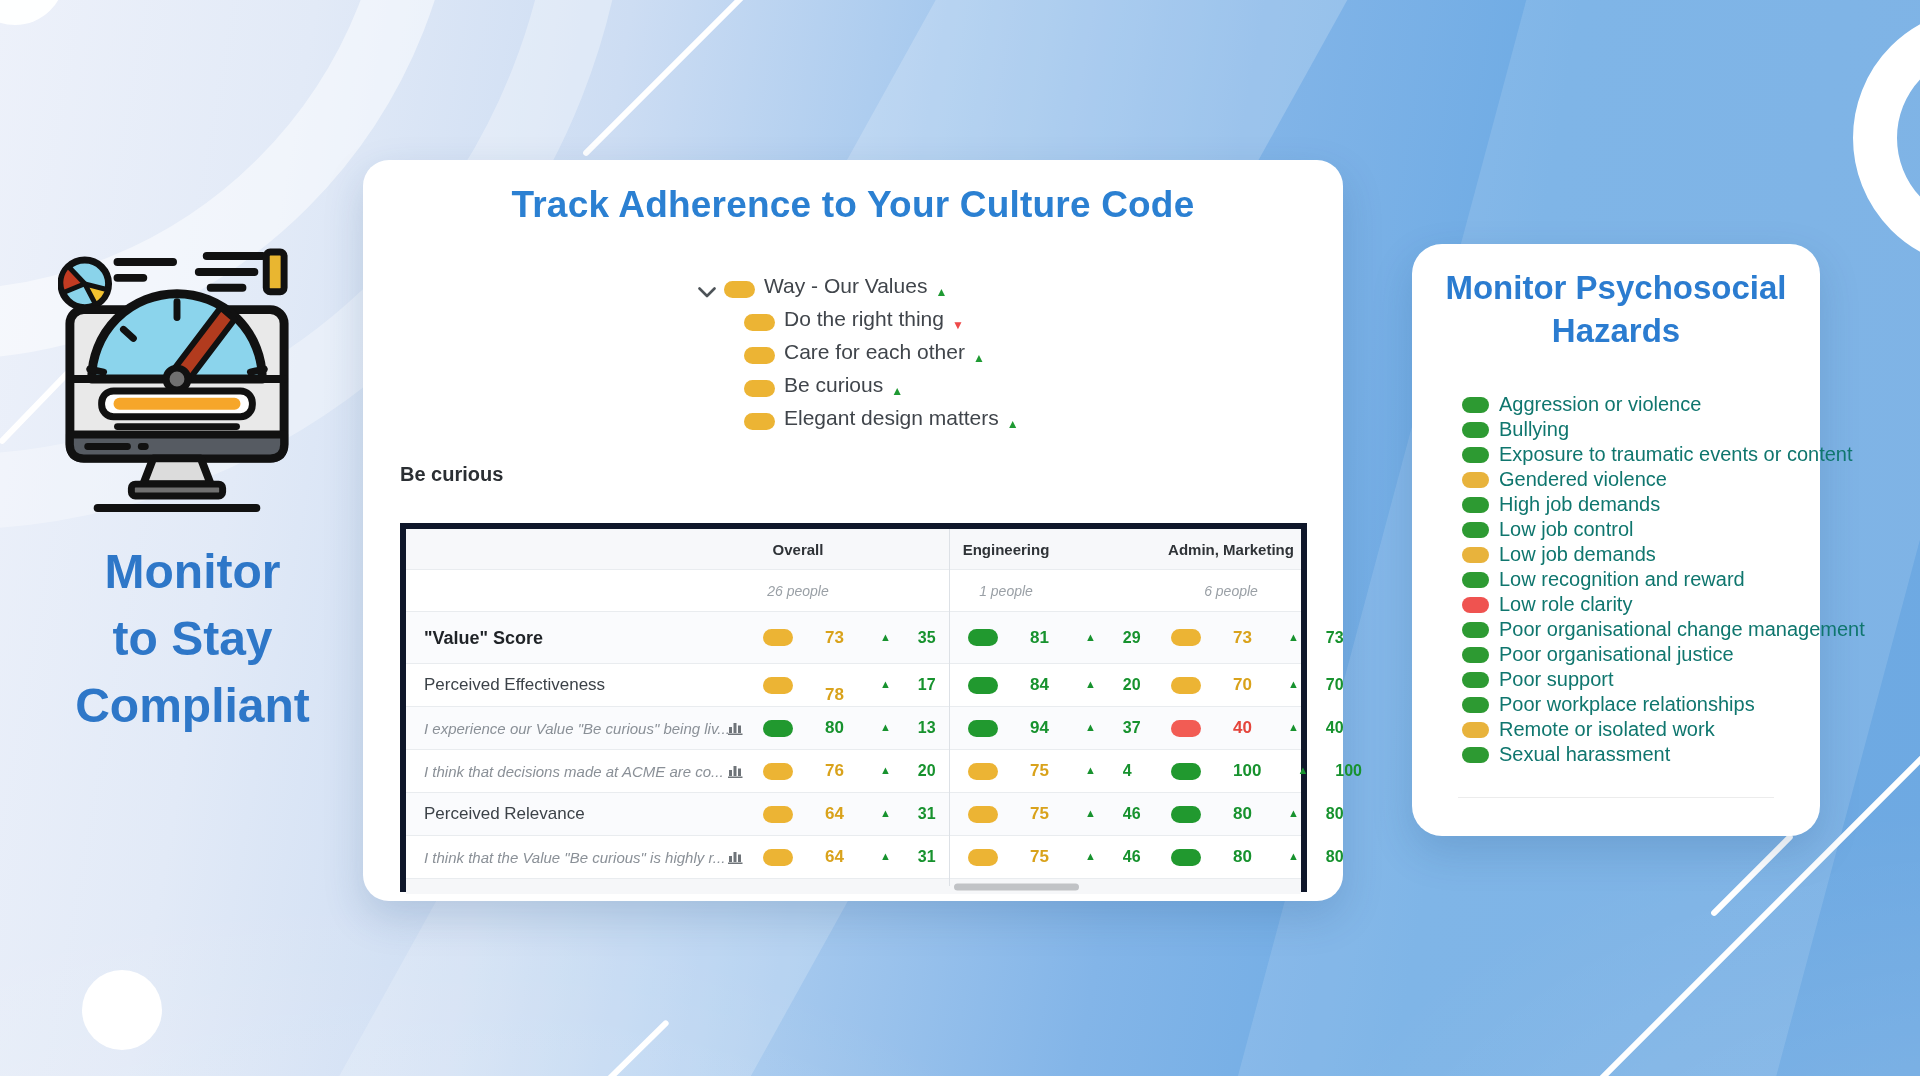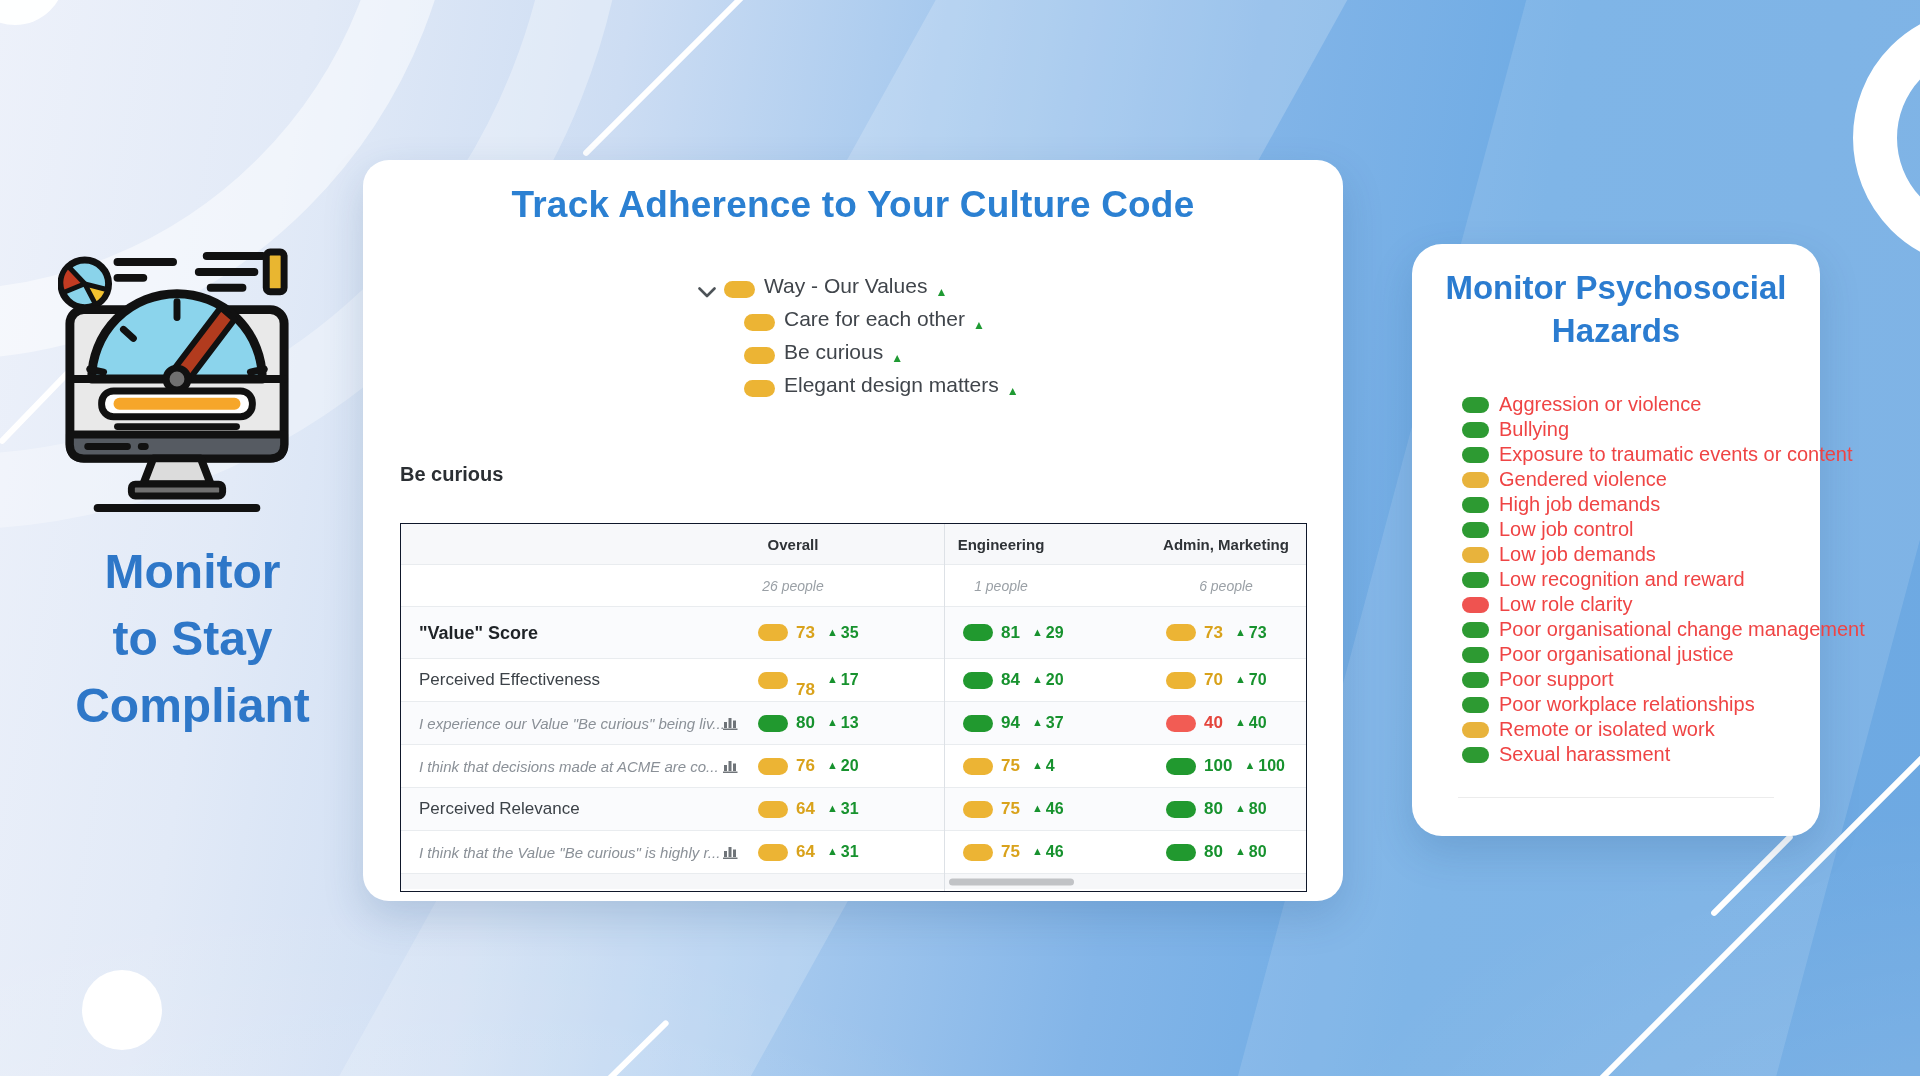--- a/index.html
+++ b/index.html
@@ -34,51 +34,51 @@
   .main-title{position:absolute;top:24px;left:0;width:100%;text-align:center;font-size:37px;font-weight:700;color:#2b80d2;letter-spacing:.2px;}
   .tree{position:absolute;left:335px;top:105px;}
   .trow{display:flex;align-items:flex-end;height:33px;}
   .trow.child{margin-left:46px;}
   .chev{width:18px;height:11px;margin-right:8px;flex:0 0 auto;}
   .tpill{width:31px;height:17px;border-radius:9px;margin-right:9px;flex:0 0 auto;}
   .tlabel{font-size:21px;color:#40454b;white-space:nowrap;}
   .tarrow{margin-left:8px;font-size:12px;line-height:1;}
   .sec-head{position:absolute;left:37px;top:303px;font-size:20px;font-weight:700;color:#2b2f33;}
   
-  .tbl{position:absolute;left:37px;top:363px;width:907px;height:369px;border:1px solid #0f172a;box-sizing:border-box;background:#fff;}
+  .tbl{position:absolute;left:37px;top:363px;width:907px;height:369px;border:6px solid #0f172a;box-sizing:border-box;background:#fff;}
   .vdiv{position:absolute;left:543px;top:0;bottom:0;width:1px;background:#dde1e6;}
   .tr{position:relative;box-sizing:border-box;border-top:1px solid #e9ecef;}
   .tr:first-child{border-top:none;}
   .tr-head{height:40px;background:#f7f8fa;}
   .tr-people{height:42px;}
   .tr-data{height:43px;}
   .tr-data.tall{height:52px;}
   .tr-data.odd{background:#fafbfd;}
   .tr-foot{height:16px;background:#f6f7f9;}
   .hcell,.pcell{position:absolute;top:50%;transform:translateY(-50%);text-align:center;}
   .hcell{font-size:15px;font-weight:700;color:#2f3337;}
   .pcell{font-size:14px;font-style:italic;color:#9aa0a6;}
   .b0{left:342px;width:100px;} .b1{left:520px;width:160px;} .b2{left:745px;width:160px;}
   .lbl{position:absolute;left:18px;top:50%;transform:translateY(-50%);white-space:nowrap;font-size:17px;color:#3c4248;}
   .lbl.bold{font-size:18px;font-weight:700;color:#1f2327;}
   .lbl.stmt{font-size:15px;font-style:italic;color:#8a9097;}
   .chicon{position:absolute;left:322px;top:50%;transform:translateY(-50%);line-height:0;}
-  .cl{position:absolute;top:50%;transform:translateY(-50%);display:flex;align-items:center;}
+  .cl{position:absolute;top:50%;transform:translateY(-50%);display:flex;align-items:center;gap:24px;}
   .c0{left:357px;} .c1{left:562px;} .c2{left:765px;}
   .pill{width:30px;height:17px;border-radius:9px;margin-right:8px;flex:0 0 auto;}
   .val{font-size:17px;font-weight:700;}
   .arr{margin-left:12px;font-size:11px;line-height:1;padding-bottom:1px;}
   .dlt{margin-left:3px;font-size:16px;font-weight:700;}
   .thumb{position:absolute;left:548px;top:50%;transform:translateY(-50%);width:125px;height:7px;border-radius:4px;background:#c1c3c6;}
   
   .haz-title{position:absolute;top:22px;left:0;width:100%;text-align:center;font-size:33px;line-height:43px;font-weight:700;color:#2b7cd0;}
   .haz-list{position:absolute;left:50px;top:148px;}
   .hrow{display:flex;align-items:center;height:25px;}
   .hpill{width:27px;height:16px;border-radius:8px;margin-right:10px;flex:0 0 auto;}
-  .hlabel{font-size:20px;color:#ef4444;white-space:nowrap;}
+  .hlabel{font-size:20px;color:#0f766e;white-space:nowrap;}
   .haz-div{position:absolute;left:46px;right:46px;top:553px;height:1px;background:#ececec;}
   
   .caption{position:absolute;left:20px;top:538px;width:345px;text-align:center;font-size:48px;line-height:67px;font-weight:700;color:#2e77c8;}
   .illus{position:absolute;left:58px;top:246px;line-height:0;}
 </style>
 </head>
 <body>
 
 <div class="stage">
 
@@ -136,20 +136,25 @@
       <div class="trow">
         <svg class="chev" viewBox="0 0 18 11" fill="none">
             <polyline points="1.5,1.5 9,9 16.5,1.5" stroke="#4d5358" stroke-width="2.6" stroke-linecap="round" stroke-linejoin="round"></polyline>
           </svg>
         <span class="tpill" style="background: rgb(236, 180, 52);"></span>
         <span class="tlabel">Way - Our Values</span>
         <span class="tarrow" style="color: rgb(31, 154, 51);">▲</span>
       </div>
       <div class="trow child">
         <span class="tpill" style="background: rgb(236, 180, 52);"></span>
+        <span class="tlabel">Do the right thing</span>
+        <span class="tarrow" style="color: rgb(238, 73, 73);">▼</span>
+      </div>
+      <div class="trow child">
+        <span class="tpill" style="background: rgb(236, 180, 52);"></span>
         <span class="tlabel">Care for each other</span>
         <span class="tarrow" style="color: rgb(31, 154, 51);">▲</span>
       </div>
       <div class="trow child">
         <span class="tpill" style="background: rgb(236, 180, 52);"></span>
         <span class="tlabel">Be curious</span>
         <span class="tarrow" style="color: rgb(31, 154, 51);">▲</span>
       </div>
       <div class="trow child">
         <span class="tpill" style="background: rgb(236, 180, 52);"></span>

